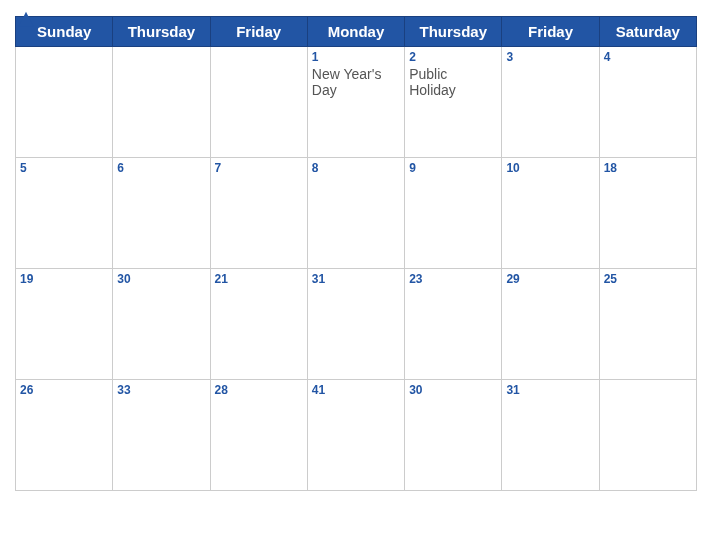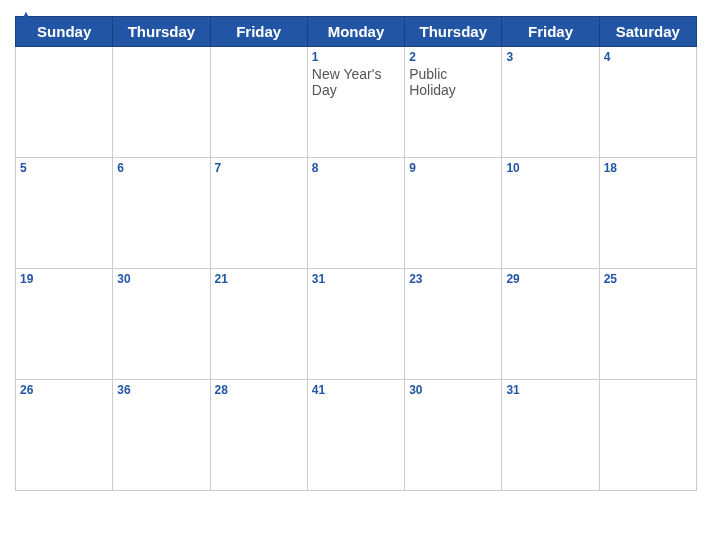--- a/index.html
+++ b/index.html
@@ -193,21 +193,21 @@
           </td>
           <td>
             <span class="day-number">25</span>
           </td>
         </tr>
         <tr>
           <td>
             <span class="day-number">26</span>
           </td>
           <td>
-            <span class="day-number">36</span>
+            <span class="day-number">33</span>
           </td>
           <td>
             <span class="day-number">28</span>
           </td>
           <td>
             <span class="day-number">41</span>
           </td>
           <td>
             <span class="day-number">30</span>
           </td>

